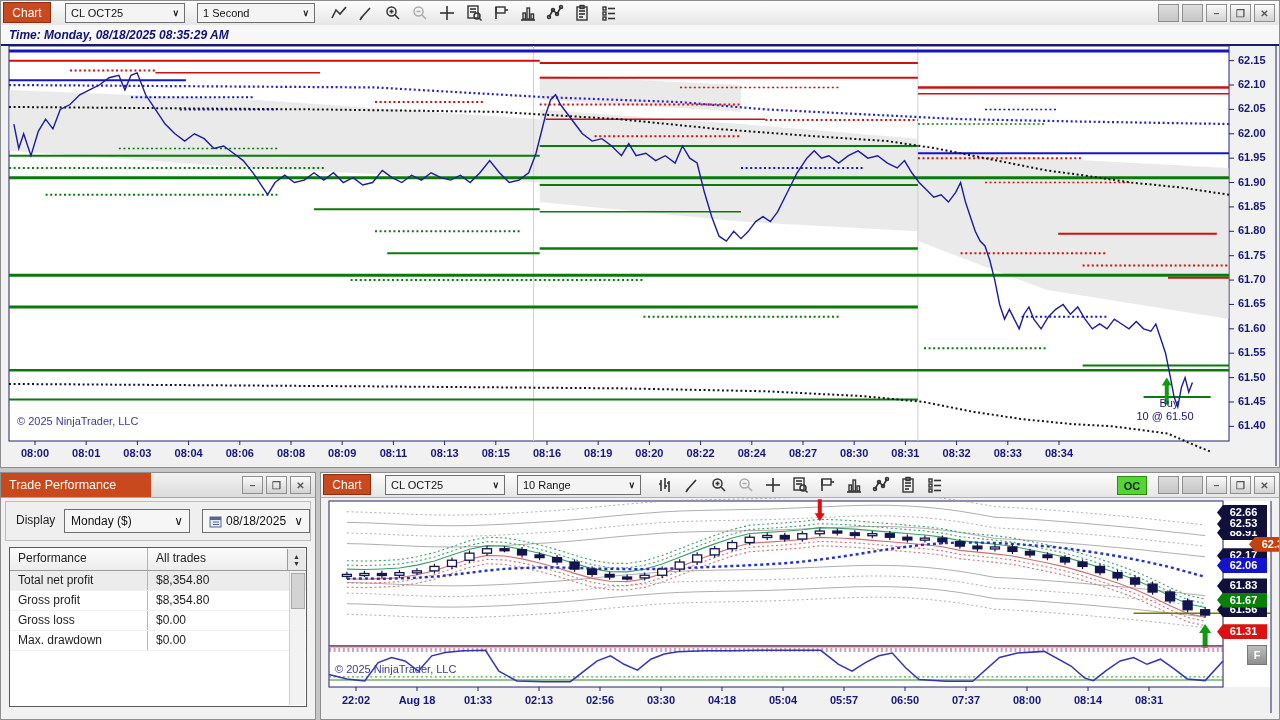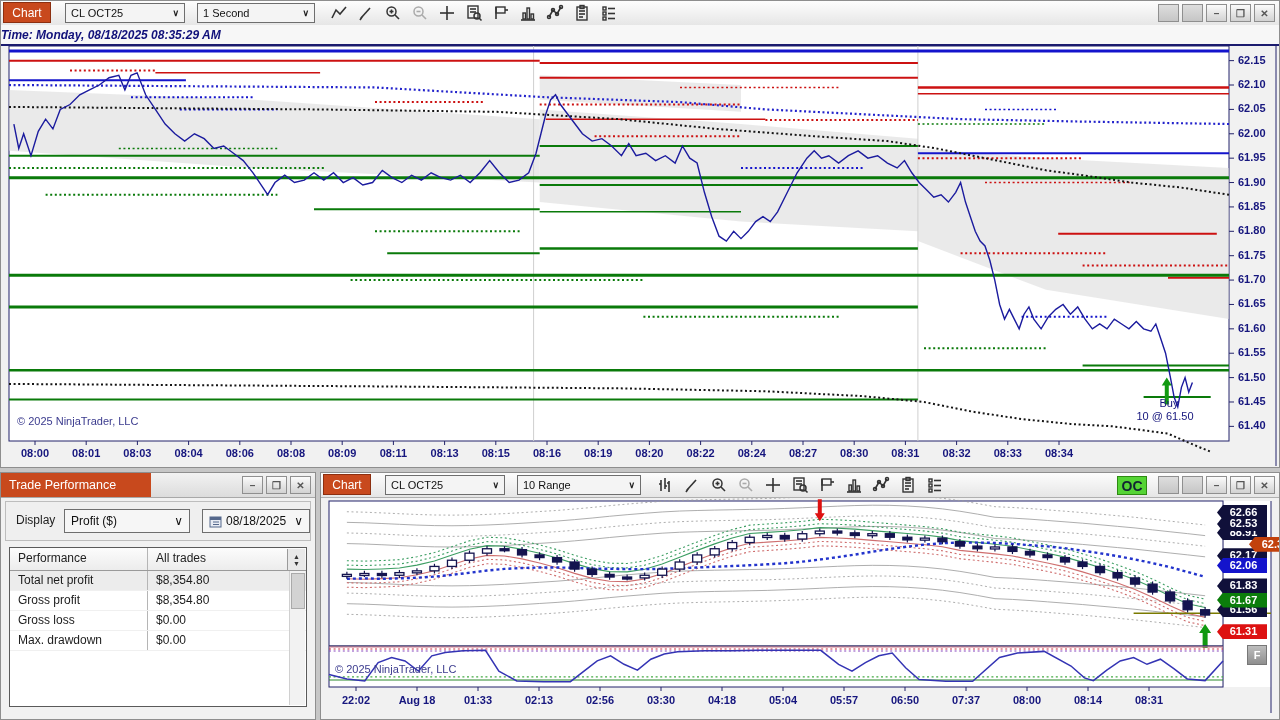--- a/index.html
+++ b/index.html
@@ -9,28 +9,28 @@
   .tab{position:absolute;left:2px;top:1px;width:48px;height:21px;background:#c8491d;color:#fff;font-size:12px;display:flex;align-items:center;justify-content:center;border:1px solid #8c2f10;box-sizing:border-box}
   .select{position:absolute;top:2px;height:20px;background:#f4f4f4;border:1px solid #6e6e6e;font-size:11px;color:#111;display:flex;align-items:center;padding:0 5px;box-sizing:border-box}
   .select .lbl{flex:1;overflow:hidden;white-space:nowrap}
   .select .chev{font-size:9px;color:#222;margin-left:4px;font-weight:bold}
   .iconbar{position:absolute;top:2px;height:20px;display:flex;gap:7px;z-index:11}
   .icon-btn{width:20px;height:20px;display:flex;align-items:center;justify-content:center}
   .winbtns{position:absolute;top:3px;height:17px;display:flex;gap:3px;z-index:11}
   .wbtn{width:19px;height:16px;border:1px solid #8f8f8f;background:linear-gradient(#fbfbfb,#d2d2d2);color:#555;font-size:10px;display:flex;align-items:center;justify-content:center;font-weight:bold}
   .wbtn.blank{background:linear-gradient(#dedede,#c6c6c6)}
   .statusbar{position:absolute;left:0;top:24px;right:0;height:19px;background:#f7f7f7;border-bottom:2px solid #1b1b6e;z-index:10;display:flex;align-items:center}
-  .statusbar span{font-size:12px;font-style:italic;font-weight:bold;color:#10107a;}
+  .statusbar span{font-size:12px;font-style:italic;font-weight:bold;color:#10107a;margin-left:8px}
   svg.overlay{position:absolute;left:0;top:0;z-index:2;pointer-events:none}
   .ylab{position:absolute;font-size:11px;font-weight:bold;color:#16167e;z-index:3;white-space:nowrap}
   .xlab{position:absolute;font-size:11px;font-weight:bold;color:#16167e;z-index:3;transform:translateX(-50%);white-space:nowrap}
   .copyright{position:absolute;font-size:11px;color:#3b3b8e;z-index:3;white-space:nowrap}
   .anno{position:absolute;font-size:11px;color:#15157d;z-index:3;text-align:center;white-space:nowrap}
   .tag{position:absolute;width:50px;height:15px;color:#fff;font-size:11px;font-weight:bold;text-align:center;line-height:15px;clip-path:polygon(0 50%,12% 0,100% 0,100% 100%,12% 100%);z-index:4;padding-left:3px;box-sizing:border-box}
-  .oc-btn{position:absolute;top:3px;width:28px;height:17px;background:#55d435;border:1px solid #2e8a12;color:#123;font-size:14px;font-weight:bold;display:flex;align-items:center;justify-content:center;z-index:11}
+  .oc-btn{position:absolute;top:3px;width:28px;height:17px;background:#55d435;border:1px solid #2e8a12;color:#123;font-size:11px;font-weight:bold;display:flex;align-items:center;justify-content:center;z-index:11}
   .f-btn{position:absolute;width:18px;height:18px;background:linear-gradient(#bdbdbd,#8f8f8f);border:1px solid #777;color:#fff;font-size:11px;font-weight:bold;display:flex;align-items:center;justify-content:center;z-index:6}
   
   .tp-titlebar{position:absolute;left:0;top:0;right:0;height:24px;background:linear-gradient(#f2f2f2,#dcdcdc);border-bottom:1px solid #a8a8a8;z-index:10}
   .tp-titletab{position:absolute;left:0;top:0;width:150px;height:24px;background:#c8491d;color:#fff;font-size:12.5px;display:flex;align-items:center;padding-left:8px;box-sizing:border-box}
   .tp-controls{position:absolute;left:4px;top:28px;right:4px;height:38px;background:#efefef;border:1px solid #bdbdbd;z-index:5}
   .tp-label{position:absolute;left:10px;top:11px;font-size:12px;color:#222}
   .tp-select{position:absolute;top:7px;height:24px;background:#f6f6f6;border:1px solid #6e6e6e;font-size:12px;color:#111;display:flex;align-items:center;padding:0 6px;box-sizing:border-box}
   .tp-table{position:absolute;left:8px;top:74px;width:296px;height:158px;background:#fff;border:1px solid #5a5a5a;z-index:5;overflow:hidden}
   .tp-hrow{display:flex;height:22px;border-bottom:1px solid #9a9a9a;background:linear-gradient(#fcfcfc,#ececec)}
   .tp-hcell{font-size:12px;color:#222;padding:3px 0 0 8px;box-sizing:border-box}
@@ -303,21 +303,21 @@
     <div class="tp-titletab">Trade Performance</div>
     <div class="winbtns" id="tp-winbtns" style="right:4px">
         <div class="wbtn">–</div>
         <div class="wbtn">❒</div>
         <div class="wbtn">✕</div>
       </div>
   </div>
   <div class="tp-controls">
     <span class="tp-label">Display</span>
     <div class="tp-select" style="left:58px;width:126px">
-      <span class="lbl" style="flex:1">Profit ($)</span>
+      <span class="lbl" style="flex:1">Monday ($)</span>
       <span class="chev">∨</span>
     </div>
     <div class="tp-select" style="left:196px;width:108px">
       <svg width="13" height="13" viewBox="0 0 13 13" style="margin-right:4px">
         <rect x="1" y="2" width="11" height="10" fill="#e8ecf4" stroke="#55688c"></rect>
         <rect x="1" y="2" width="11" height="3" fill="#55688c"></rect>
         <line x1="4" y1="7" x2="10" y2="7" stroke="#55688c"></line>
           <line x1="4" y1="9.5" x2="10" y2="9.5" stroke="#55688c"></line>
       </svg>
       <span class="lbl" style="flex:1">08/18/2025</span>

